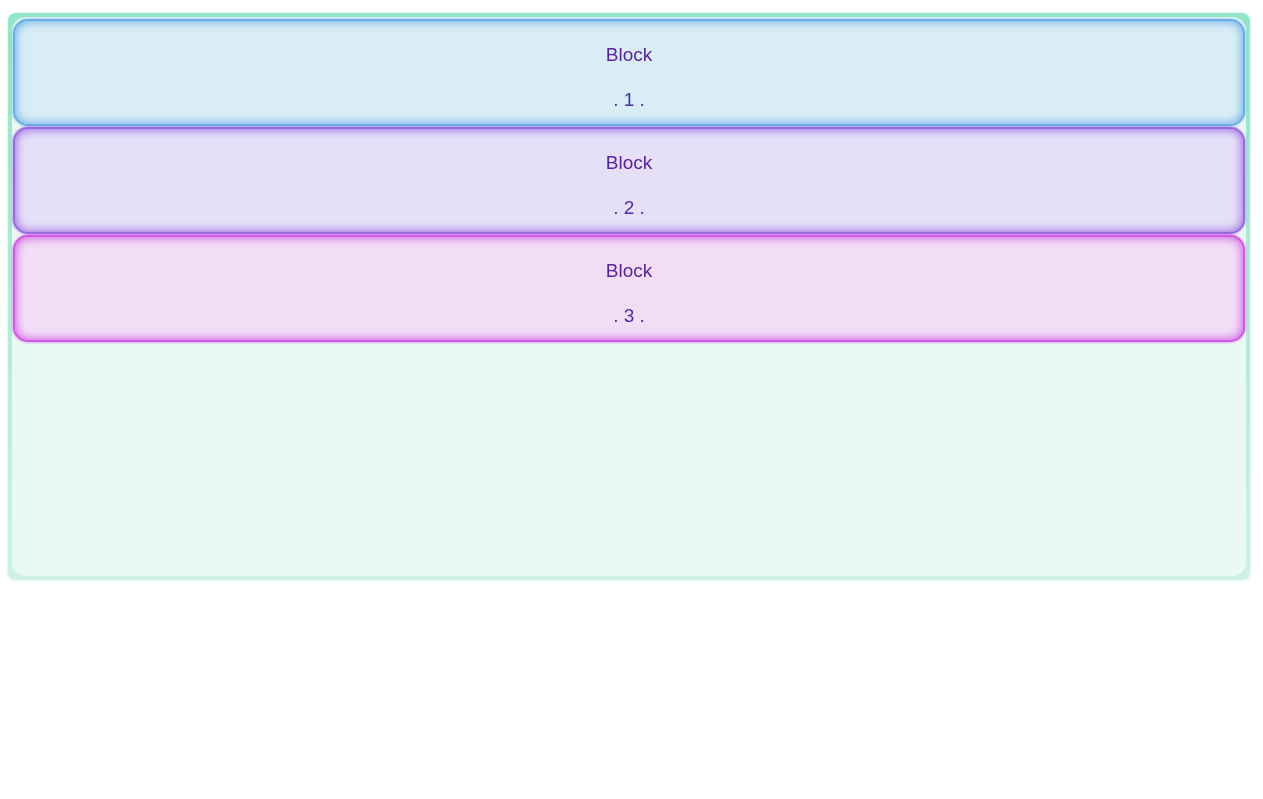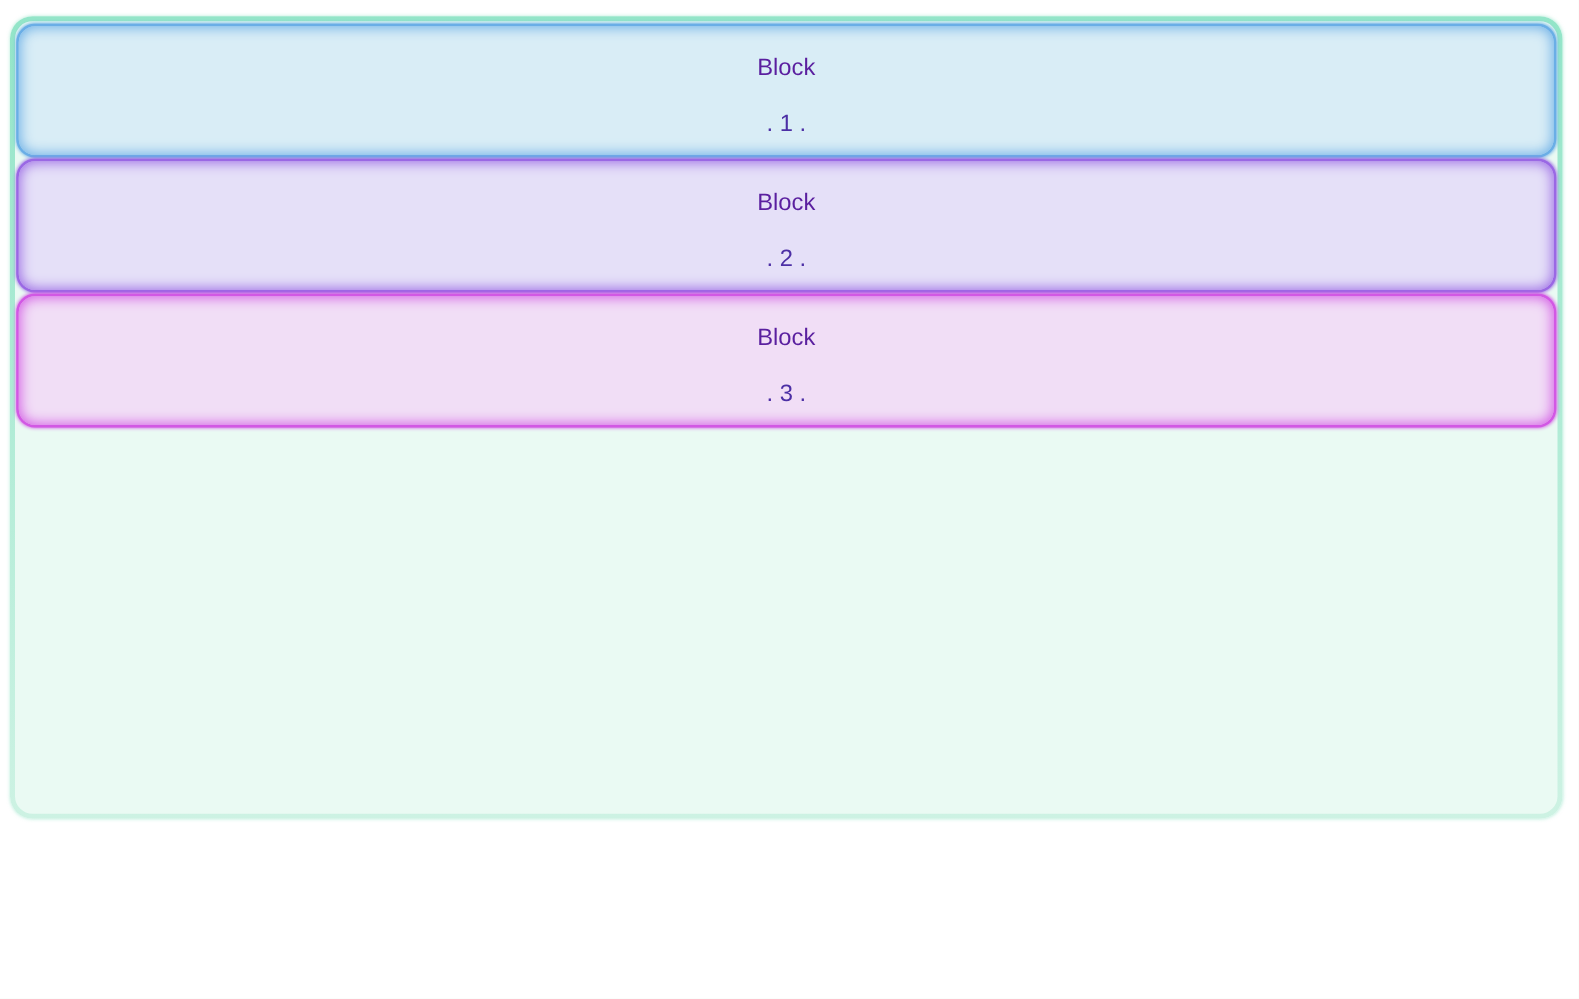--- a/index.html
+++ b/index.html
@@ -13,24 +13,24 @@
     font-family: "Liberation Sans", sans-serif;
     position: relative;
     overflow: hidden;
   }
   
   .frame {
     position: absolute;
     left: 8px;
     top: 13px;
     width: 1242px;
-    height: 642px;
+    height: 567px;
     box-sizing: border-box;
     padding: 4px;
-    border-radius: 18px;
+    border-radius: 8px;
     background: linear-gradient(180deg, var(--border-top, #93e5c8), var(--border-bottom, #cdf2e3));
     box-shadow: 0 0 3px rgba(120, 220, 185, 0.55);
   }
   .frame-inner {
     width: 100%;
     height: 100%;
     box-sizing: border-box;
     border-radius: 14px;
     padding: 2px 1px;
     background: var(--bg, #eafaf3);

